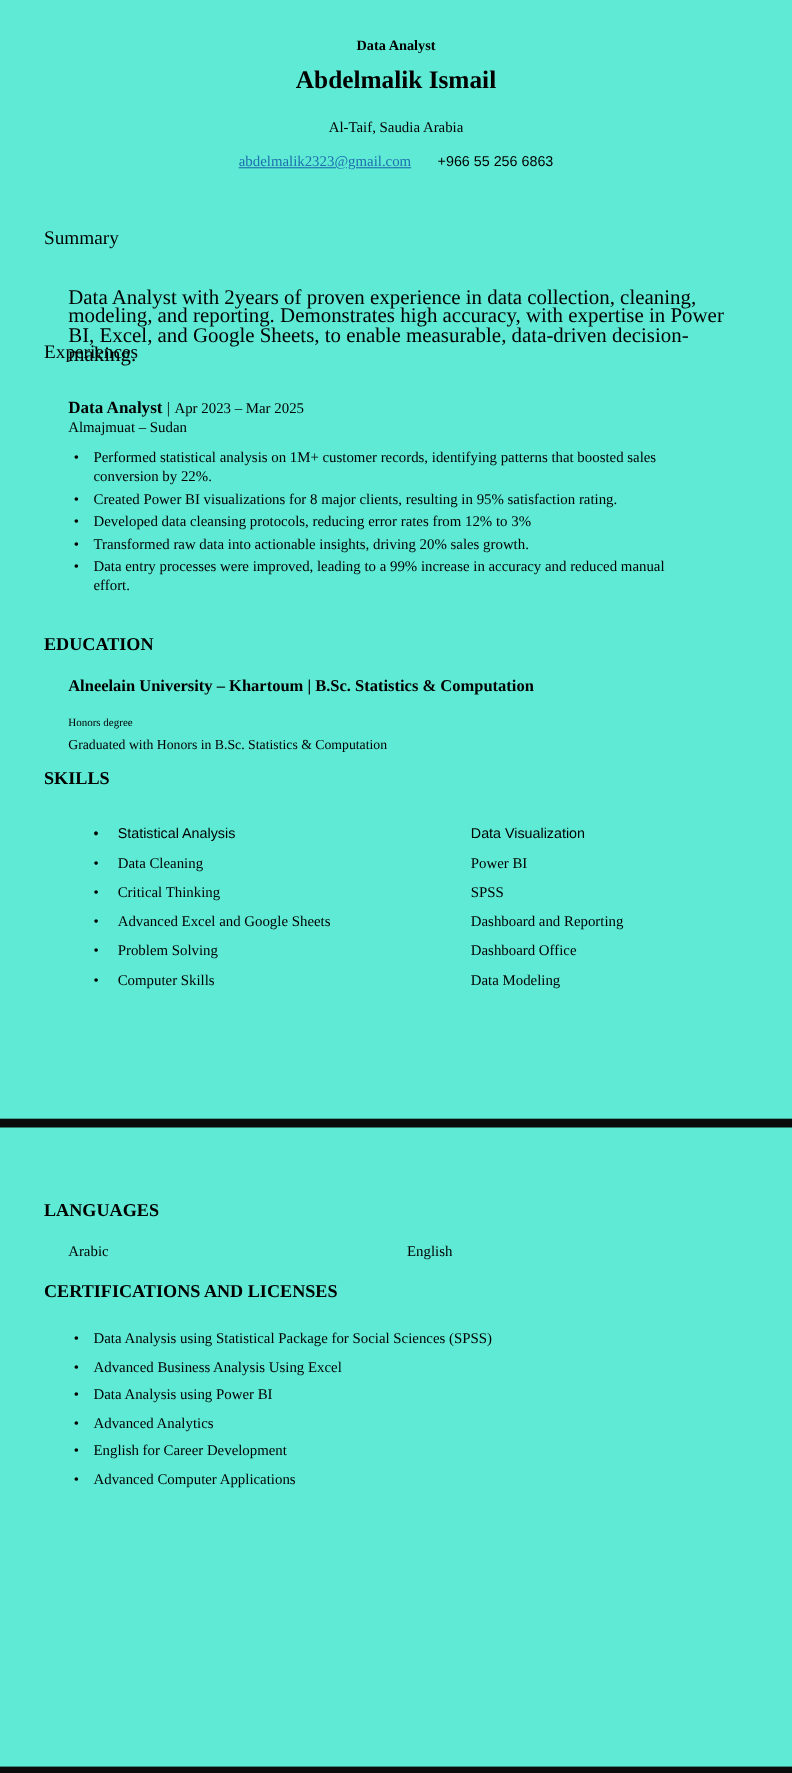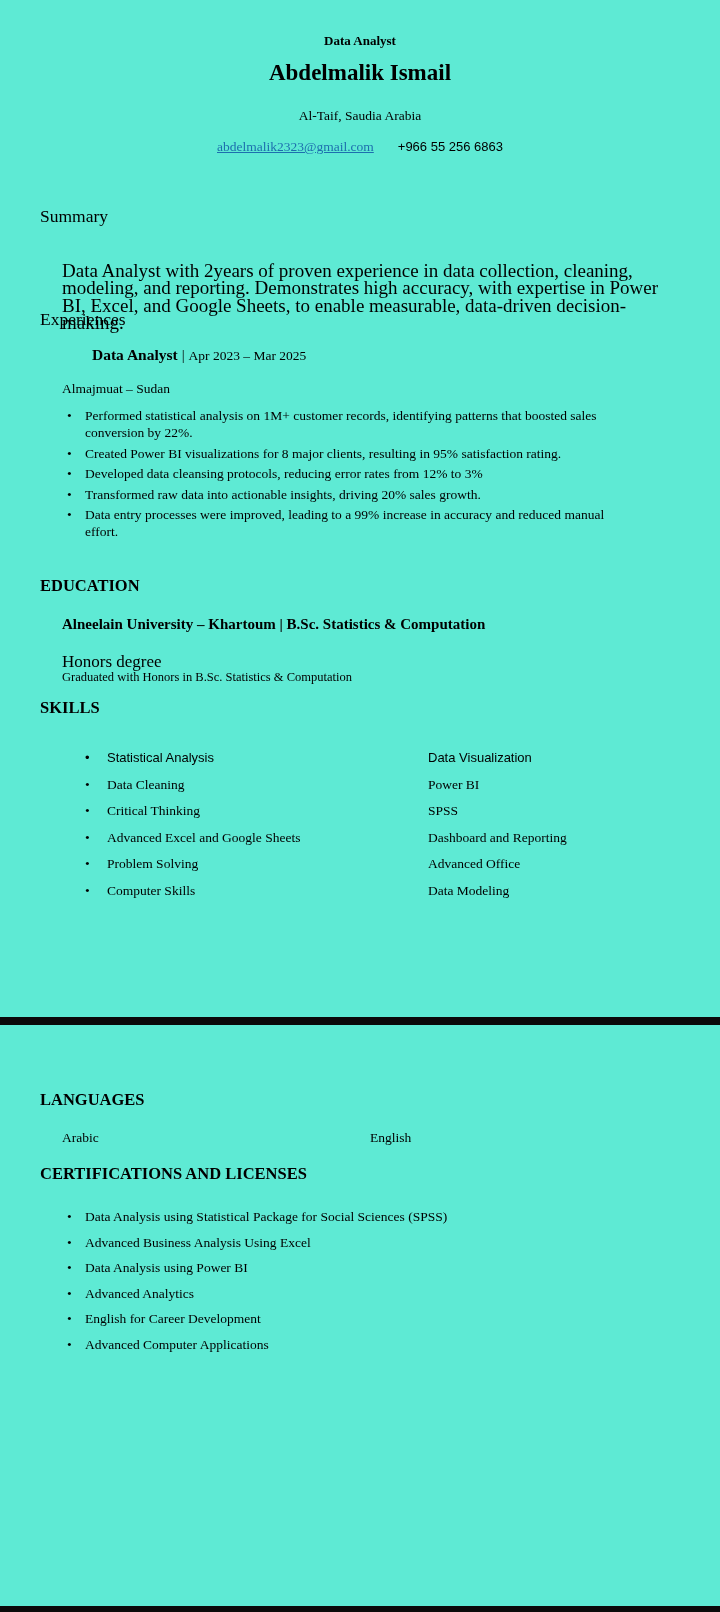--- a/index.html
+++ b/index.html
@@ -27,35 +27,35 @@
   .h-title { position:absolute; left:40px; margin:0; font-weight:normal; font-size:17.5px; }
   .h-caps  { position:absolute; left:40px; margin:0; font-weight:bold; font-size:16.5px; }
 
   #summary-heading { top:206px; }
   .summary-text {
     position:absolute; top:243px; left:62px; width:600px;
     font-size:19px; line-height:17.3px;
   }
 
   #experiences-heading { top:309px; }
-  .job-line { position:absolute; top:346px; left:62px; font-size:13.5px;margin-left:30px; }
+  .job-line { position:absolute; top:362px; left:62px; font-size:13.5px; }
   .job-title { font-weight:bold; font-size:15.5px; }
   .job-sep { font-size:14.5px; padding:0 4px; }
   .company-line { position:absolute; top:381px; left:62px; font-size:13.5px; }
   .exp-list {
     position:absolute; top:407px; left:62px; width:562px;
     margin:0; padding:0; list-style:none;
     font-size:13.5px; line-height:17px;
   }
   .exp-list li { position:relative; padding-left:23px; margin-bottom:3.5px; }
   .exp-list li::before { content:"\2022"; position:absolute; left:5px; }
 
   #education-heading { top:576px; }
   .edu-line { position:absolute; top:616px; left:62px; font-weight:bold; font-size:15px; }
-  .honors-line { position:absolute; top:652px; left:62px; font-size:17px; }
+  .honors-line { position:absolute; top:652px; left:62px; font-size:10px; }
   .grad-line { position:absolute; top:670px; left:62px; font-size:12.5px; }
 
   #skills-heading { top:698px; }
   .skills-grid { position:absolute; top:750px; left:0; width:720px; }
   .skill-row { position:relative; height:26.6px; }
   .skill-left { position:absolute; left:107px; font-size:13.5px; }
   .skill-left::before { content:"\2022"; position:absolute; left:-22px; }
   .skill-right { position:absolute; left:428px; font-size:13.5px; }
   .sans-item { font-family:"Liberation Sans", sans-serif; font-size:13px; }
 
@@ -124,21 +124,21 @@
     <div class="skill-row">
       <span class="skill-left">Critical Thinking</span>
       <span class="skill-right">SPSS</span>
     </div>
     <div class="skill-row">
       <span class="skill-left">Advanced Excel and Google Sheets</span>
       <span class="skill-right">Dashboard and Reporting</span>
     </div>
     <div class="skill-row">
       <span class="skill-left">Problem Solving</span>
-      <span class="skill-right">Advanced Office</span>
+      <span class="skill-right">Dashboard Office</span>
     </div>
     <div class="skill-row">
       <span class="skill-left">Computer Skills</span>
       <span class="skill-right">Data Modeling</span>
     </div>
   </div>
 
   <div class="page-divider"></div>
 
   <h2 class="h-caps" id="languages-heading">LANGUAGES</h2>

